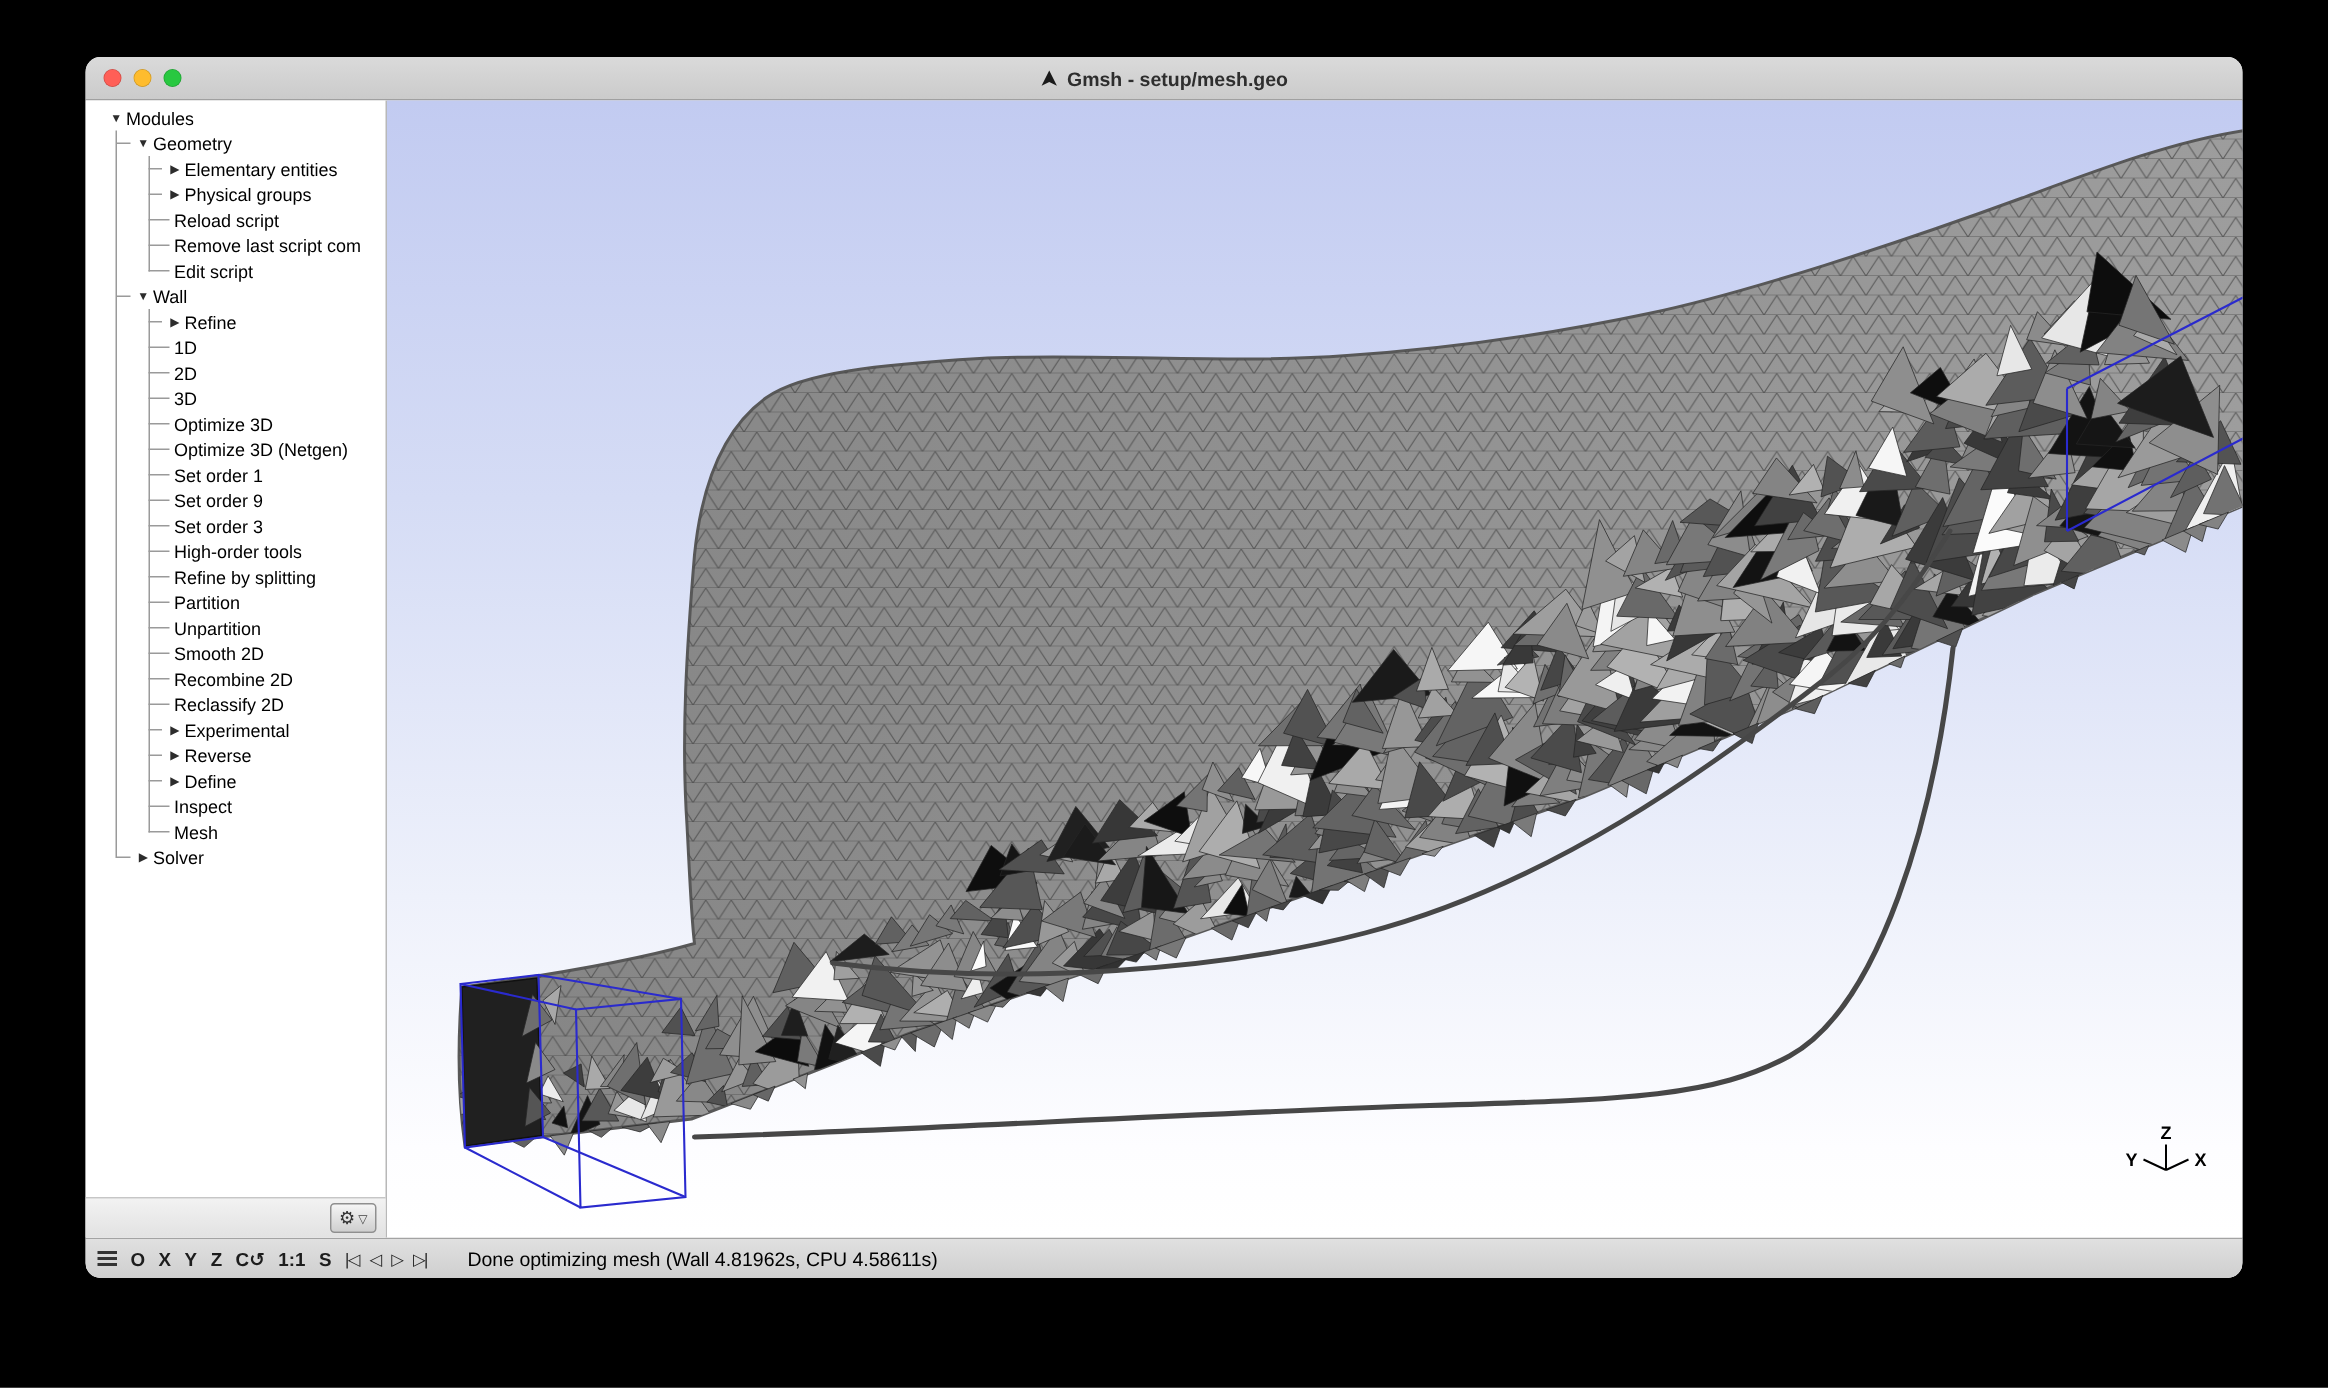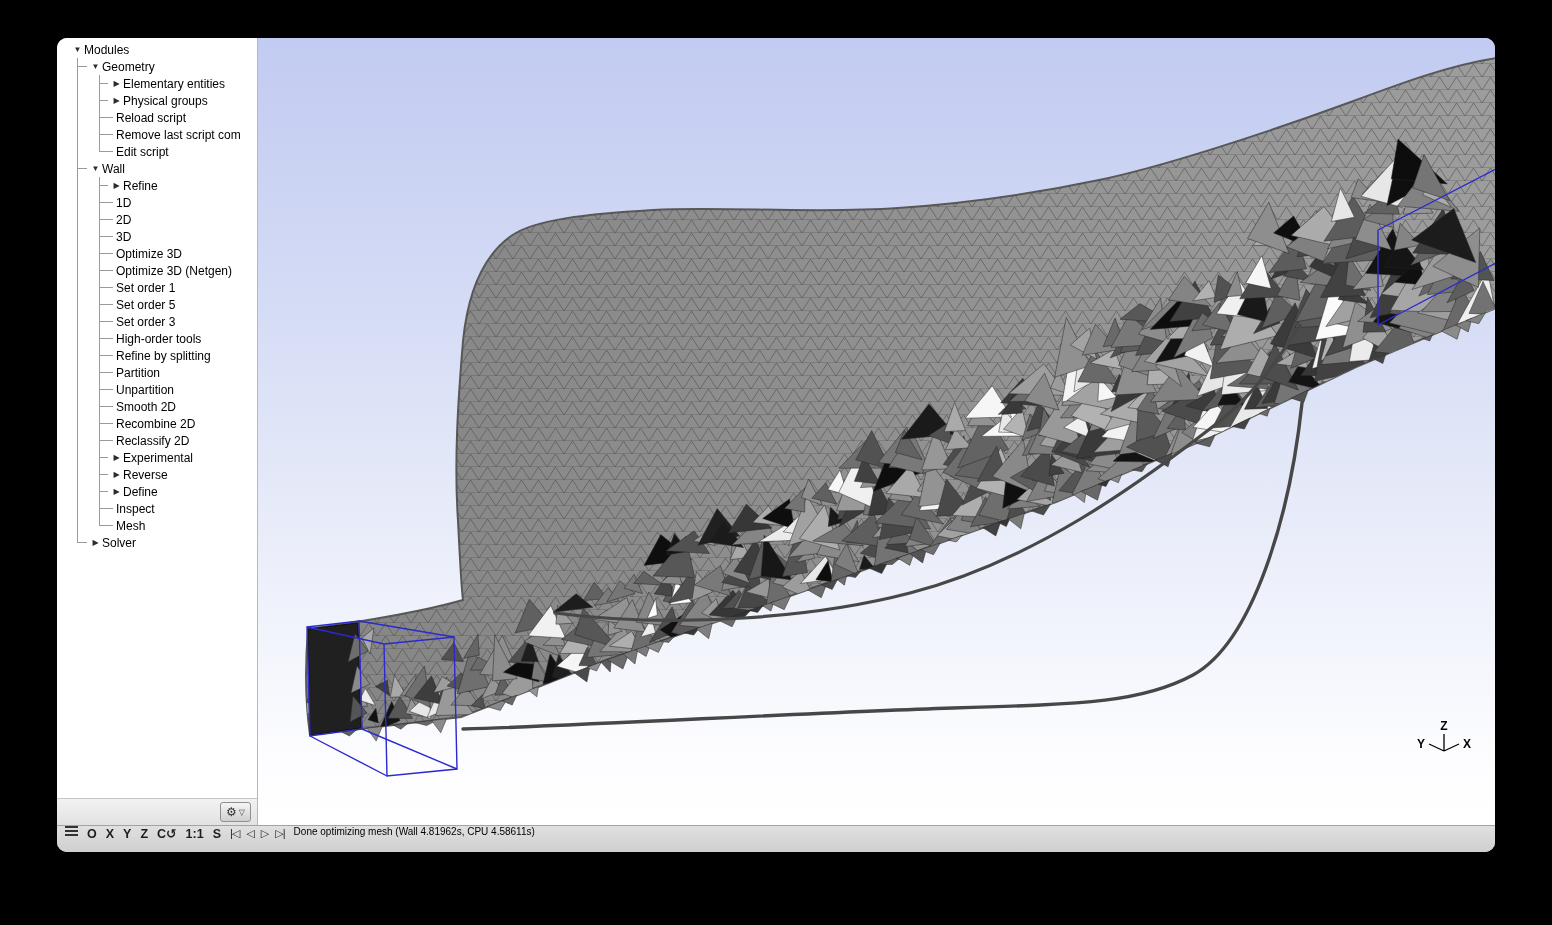--- a/index.html
+++ b/index.html
@@ -33,32 +33,45 @@
     background:linear-gradient(#f2f2f2,#e2e2e2);padding-right:6px;}
   .gear-btn{display:flex;align-items:center;gap:2px;height:20px;padding:0 5px;font-size:12px;color:#333;
     background:linear-gradient(#f5f5f5,#cfcfcf);border:1px solid #8f8f8f;border-radius:3px;cursor:pointer;}
   .gear-arrow{font-size:8px;color:#444;}
   
   .canvas{position:relative;flex:1 1 auto;min-width:0;
     background:linear-gradient(to bottom,#c2cbf1 0%,#d5dcf5 35%,#eef1fb 70%,#fdfdff 92%,#ffffff 100%);}
   #scene{position:absolute;left:0;top:0;}
   
   .statusbar{flex:0 0 26px;background:linear-gradient(#e0e0e0,#cfcfcf);border-top:1px solid #a3a3a3;
-    display:flex;align-items:flex-start;padding:0 8px;font-size:12.5px;color:#111;gap:0;}
+    display:flex;align-items:center;padding:0 8px;font-size:12.5px;color:#111;gap:0;}
   .hamburger{display:inline-block;width:13px;height:10px;margin-right:9px;
     background:linear-gradient(#333 0 2px,transparent 2px 4px,#333 4px 6px,transparent 6px 8px,#333 8px 10px);cursor:pointer;}
   .sb-btn{margin-right:9px;font-weight:600;color:#1d1d1d;cursor:pointer;}
   .sb-media{margin-right:7px;font-size:11px;color:#1d1d1d;cursor:pointer;letter-spacing:-1px;}
-  .sb-msg{margin-left:2px;color:#000;font-size:10px;}
+  .sb-msg{margin-left:20px;color:#000;font-size:13px;}
 </style>
 </head>
 <body>
 
 <div class="window">
 
+  <div class="titlebar">
+    <div class="traffic">
+      <span class="tl" id="tl-close" style="background: rgb(255, 95, 87);"></span>
+      <span class="tl" id="tl-min" style="background: rgb(254, 188, 46);"></span>
+      <span class="tl" id="tl-zoom" style="background: rgb(40, 200, 64);"></span>
+    </div>
+    <div class="title-wrap">
+      <svg width="13" height="13" viewBox="0 0 14 14">
+        <path d="M7 1 L12.5 12 L7 9.4 L1.5 12 Z" fill="#1a1a1a"></path>
+      </svg>
+      <span class="title-text">Gmsh - setup/mesh.geo</span>
+    </div>
+  </div>
 
   <div class="content">
     <div class="sidebar">
       <div class="tree" id="tree-rows">
         <div class="rail rail-root"></div>
         <div class="rail rail-geo"></div>
         <div class="rail rail-mesh"></div>
       <div class="trow lvl0">
             <span class="exp">▼</span>
             <span class="tlabel">Modules</span>
@@ -119,21 +132,21 @@
           <div class="trow lvl2">
             <span class="dash long"></span>
             <span class="tlabel">Optimize 3D (Netgen)</span>
           </div>
           <div class="trow lvl2">
             <span class="dash long"></span>
             <span class="tlabel">Set order 1</span>
           </div>
           <div class="trow lvl2">
             <span class="dash long"></span>
-            <span class="tlabel">Set order 5</span>
+            <span class="tlabel">Set order 9</span>
           </div>
           <div class="trow lvl2">
             <span class="dash long"></span>
             <span class="tlabel">Set order 3</span>
           </div>
           <div class="trow lvl2">
             <span class="dash long"></span>
             <span class="tlabel">High-order tools</span>
           </div>
           <div class="trow lvl2">

